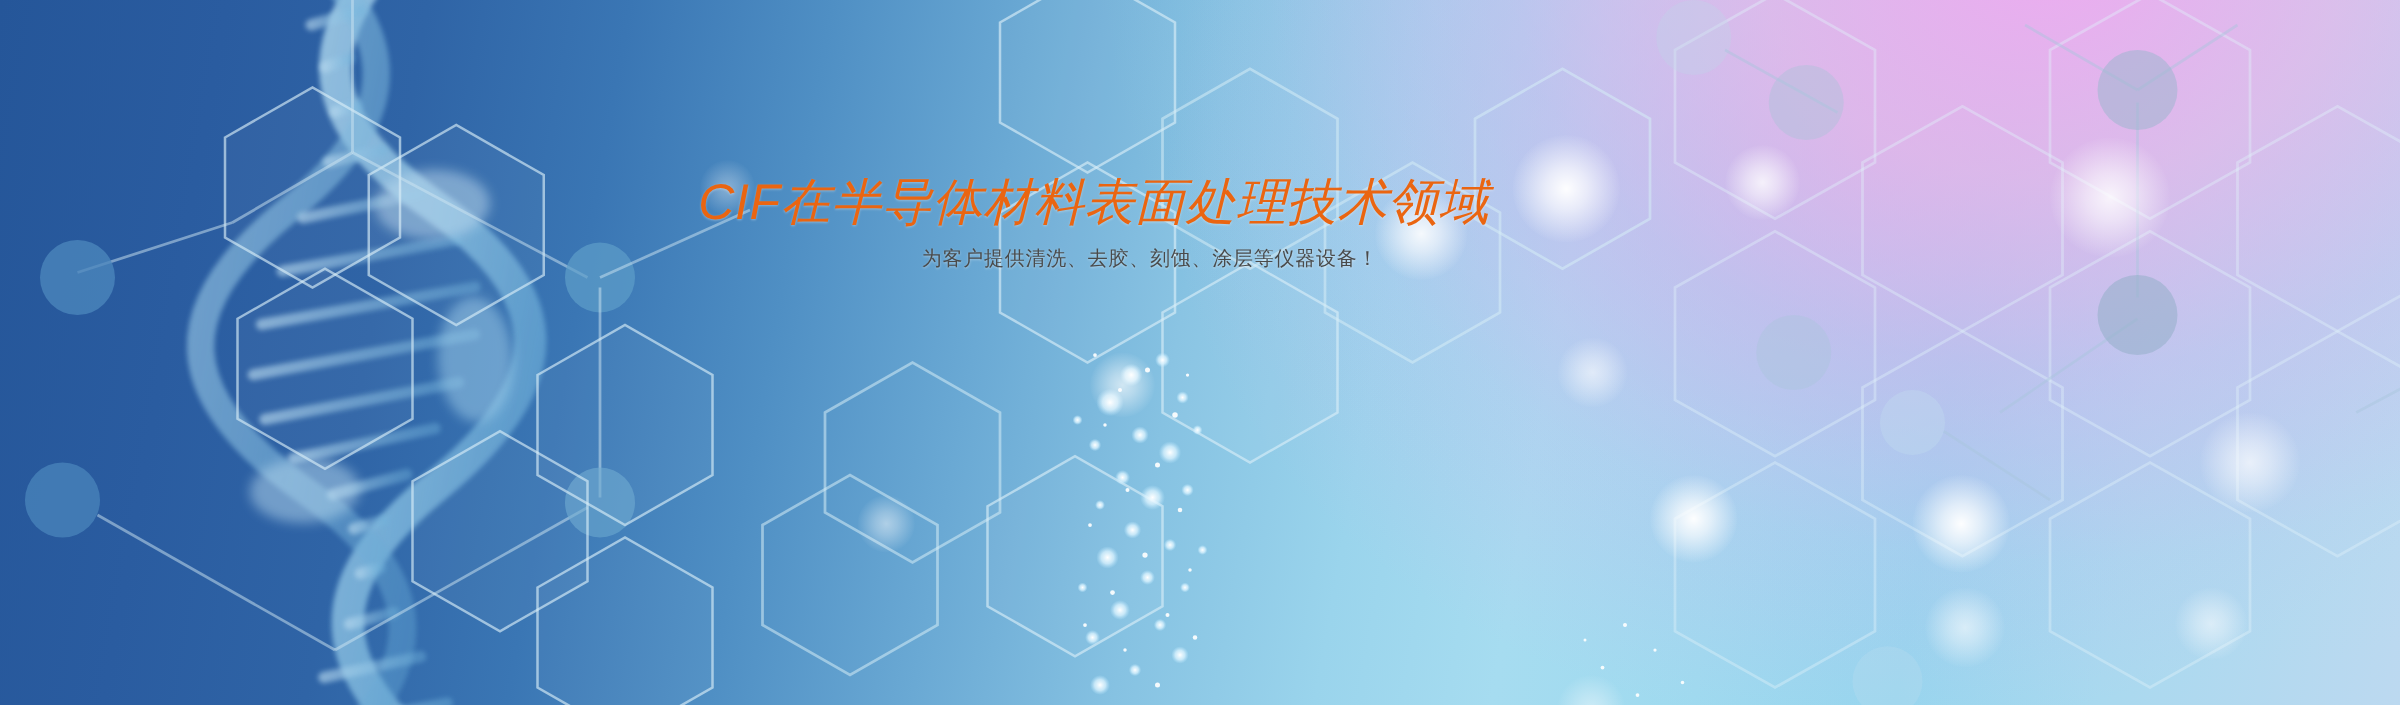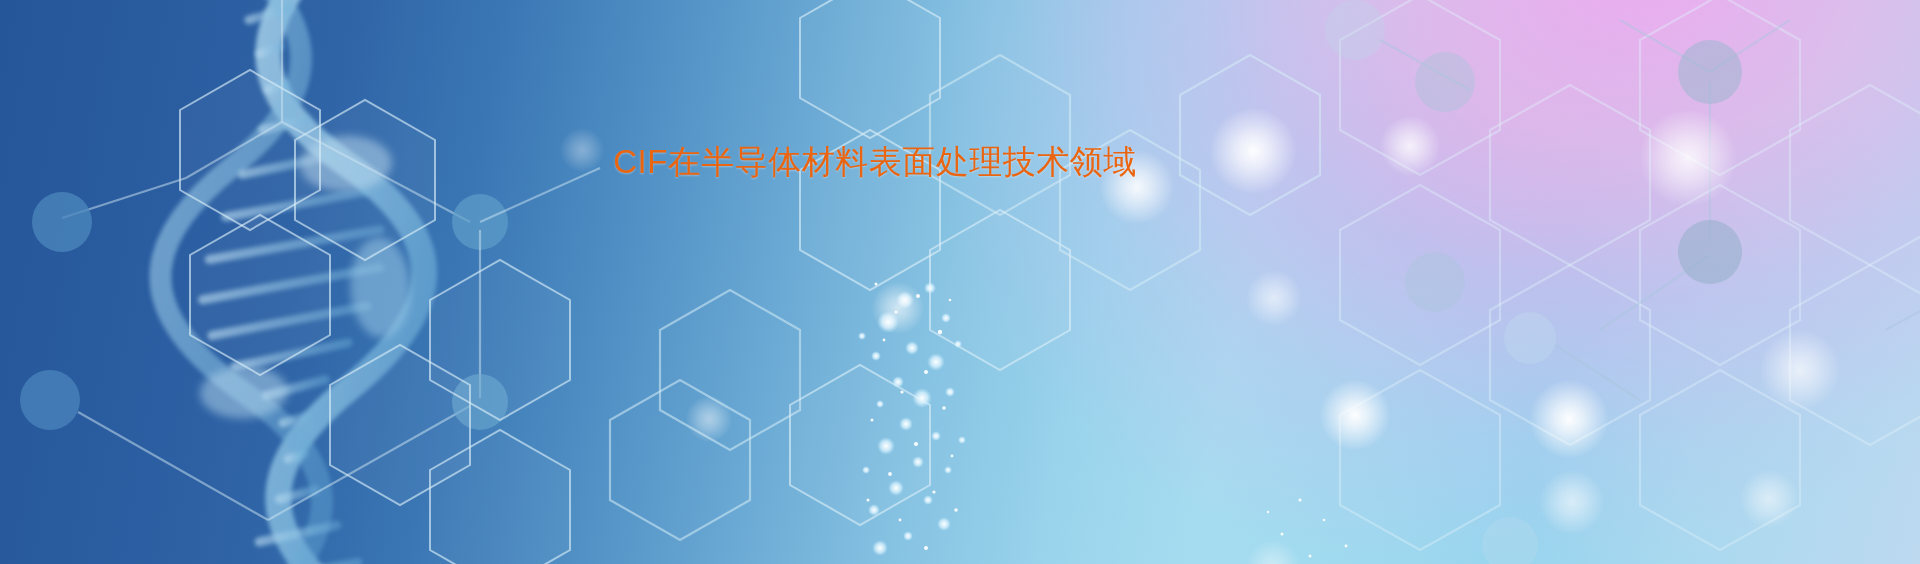--- a/index.html
+++ b/index.html
@@ -37,27 +37,28 @@
 
   
   #text-block {
     position:absolute;
     left:470px; top:140px;
     width:810px;
     text-align:center;
     z-index:20;
   }
   #headline {
-    font-size:33px;
+    font-size:40px;
     font-weight:400;
     color:#ea6511;
     letter-spacing:0.5px;
     line-height:44px;
     white-space:nowrap;
     text-shadow:0 1px 2px rgba(255,255,255,0.35);
+    font-style:italic;
   }
   #subtitle {
     margin-top:11px;
     margin-left:90px;
     font-size:16px;
     font-weight:400;
     color:#4a4a4a;
     letter-spacing:0.6px;
     line-height:26px;
     white-space:nowrap;
@@ -271,15 +272,16 @@
     <div class="glow" style="left:1740px; top:470px;  width:58px;  height:58px;  opacity:0.55;"></div>
     <div class="glow" style="left:1100px; top:150px;  width:74px;  height:74px;  opacity:0.9;"></div>
     <div class="glow" style="left:872px;  top:282px;  width:52px;  height:52px;  opacity:0.65;"></div>
     <div class="glow" style="left:686px;  top:396px;  width:46px;  height:46px;  opacity:0.5;"></div>
     <div class="glow" style="left:1246px; top:540px;  width:54px;  height:54px;  opacity:0.45;"></div>
     <div class="glow" style="left:560px;  top:128px;  width:44px;  height:44px;  opacity:0.35;"></div>
   </div>
 
   <div id="text-block">
     <div id="headline">CIF在半导体材料表面处理技术领域</div>
+    <div id="subtitle">为客户提供清洗、去胶、刻蚀、涂层等仪器设备！</div>
   </div>
 
 </div>
 
 </body></html>

